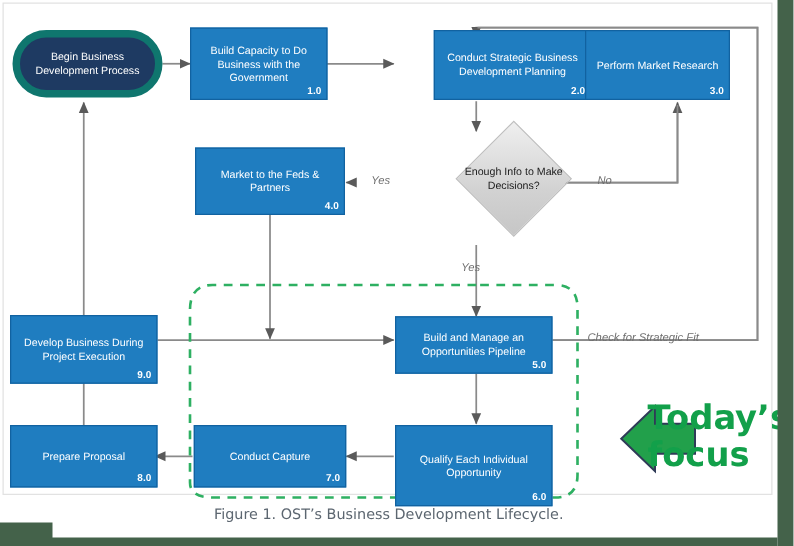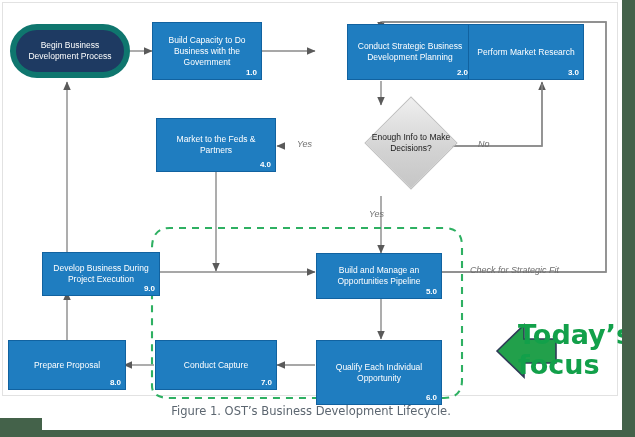--- a/index.html
+++ b/index.html
@@ -235,21 +235,21 @@
   <div class="node proc" style="left:155px; top:340px; width:122px; height:50px;">
     <span class="lbl">Conduct Capture</span>
     <span class="num">7.0</span>
   </div>
 
   <div class="node proc" style="left:8px;   top:340px; width:118px; height:50px;">
     <span class="lbl">Prepare Proposal</span>
     <span class="num">8.0</span>
   </div>
 
-  <div class="node proc" style="left:8px;   top:252px; width:118px; height:44px;margin-left:34px;">
+  <div class="node proc" style="left:8px;   top:252px; width:118px; height:55px;">
     <span class="lbl">Develop Business During Project Execution</span>
     <span class="num">9.0</span>
   </div>
 
   <span class="edge-label" style="left:297px; top:139px;">Yes</span>
   <span class="edge-label" style="left:478px; top:139px;">No</span>
   <span class="edge-label" style="left:369px; top:209px;">Yes</span>
   <span class="edge-label" style="left:470px; top:265px;">Check for Strategic Fit</span>
 
   <div class="focus-text">

